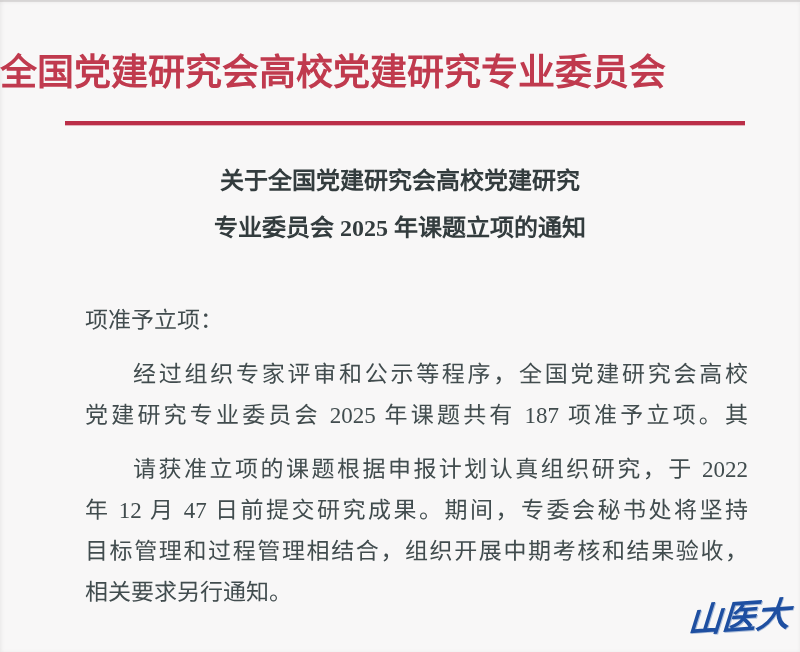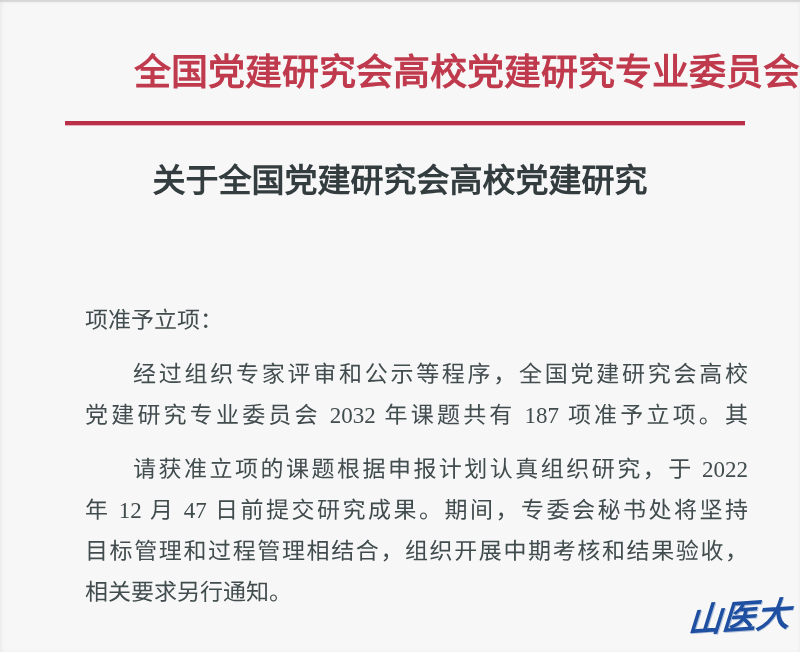--- a/index.html
+++ b/index.html
@@ -23,21 +23,21 @@
     top: 0; left: 0; right: 0;
     height: 2px;
     background: rgba(120,115,115,0.18);
   }
 
   .letterhead {
     position: absolute;
     top: 50px;
     left: 0;
     width: 100%;
-    text-align: right;
+    text-align: left;
     font-size: 37px;
     line-height: 46px;
     font-weight: bold;
     color: var(--letterhead-red, #c03a4e);
     white-space: nowrap;
   }
 
   .red-rule {
     position: absolute;
     top: 121px;
@@ -48,21 +48,21 @@
     box-shadow: 0 1px 0 rgba(187,46,72,0.35);
   }
 
   .doc-title {
     position: absolute;
     top: 158px;
     left: 0;
     width: 100%;
     margin: 0;
     text-align: center;
-    font-size: 33px;
+    font-size: 24px;
     line-height: 47px;
     font-weight: bold;
     color: var(--title-ink, #333c3e);
   }
 
   .body-text {
     position: absolute;
     top: 300px;
     left: 85px;
     width: 663px;
@@ -105,26 +105,27 @@
 <body>
 
 <div class="page">
 
   <div class="letterhead">全国党建研究会高校党建研究专业委员会</div>
 
   <div class="red-rule"></div>
 
   <h1 class="doc-title">
     <div>关于全国党建研究会高校党建研究</div>
+    <div>专业委员会 2025 年课题立项的通知</div>
   </h1>
 
   <div class="body-text">
     <div class="line">项准予立项：</div>
     <div class="line justify indent">经过组织专家评审和公示等程序，全国党建研究会高校</div>
-    <div class="line justify">党建研究专业委员会 2032 年课题共有 187 项准予立项。其</div>
+    <div class="line justify">党建研究专业委员会 2025 年课题共有 187 项准予立项。其</div>
     <div class="line justify indent">请获准立项的课题根据申报计划认真组织研究，于 2022</div>
     <div class="line justify">年 12 月 47 日前提交研究成果。期间，专委会秘书处将坚持</div>
     <div class="line justify">目标管理和过程管理相结合，组织开展中期考核和结果验收，</div>
     <div class="line">相关要求另行通知。</div>
   </div>
 
   <div class="watermark">山医大</div>
 
 </div>
 

